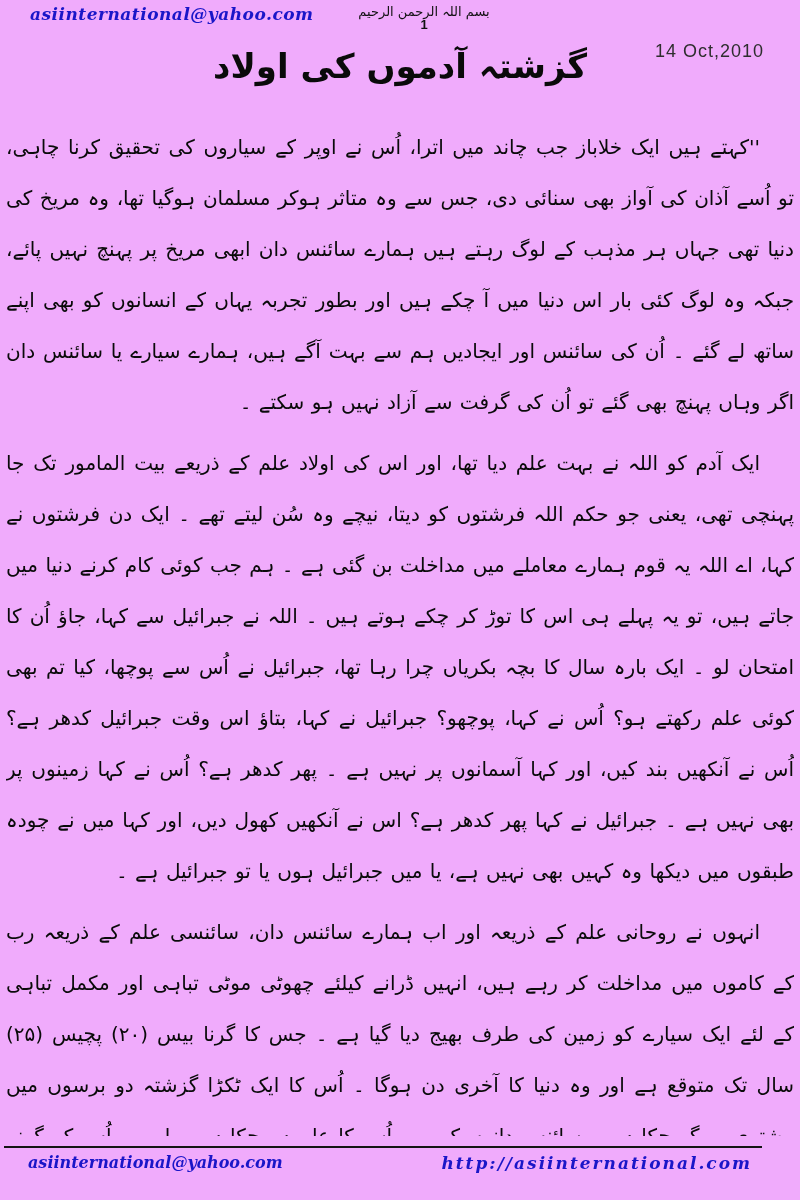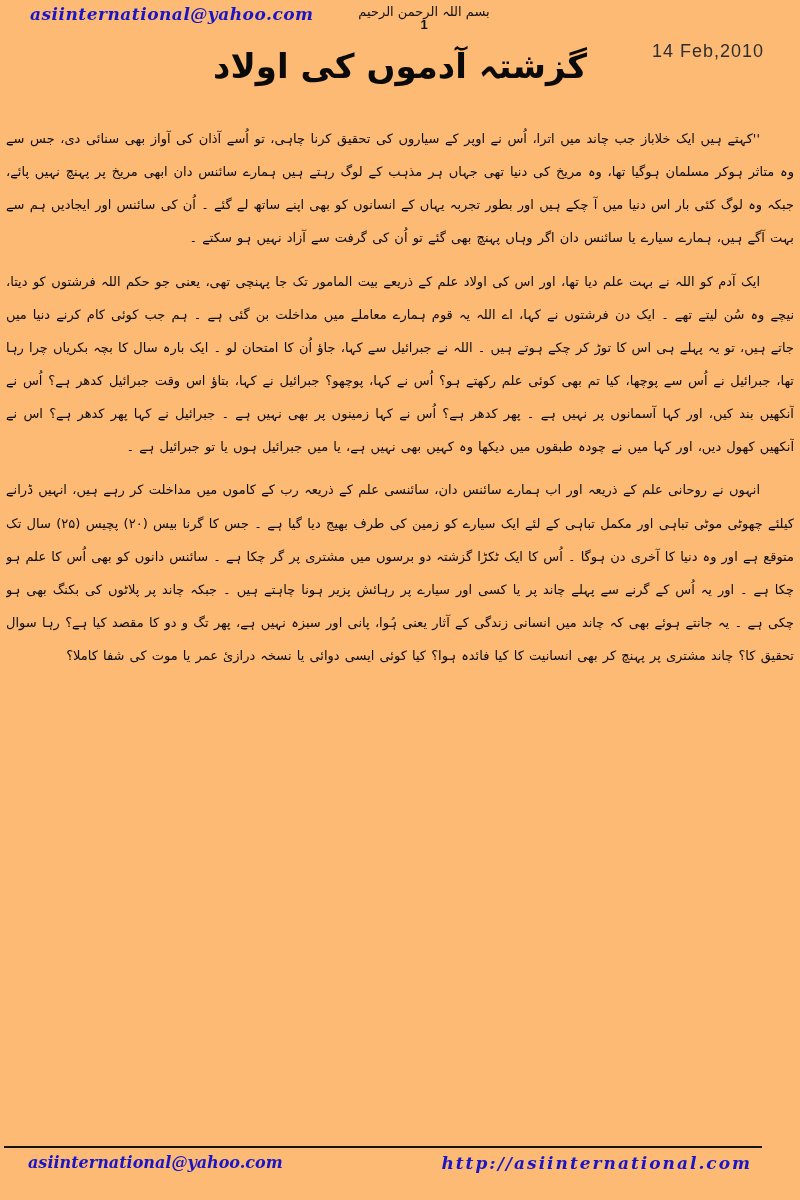--- a/index.html
+++ b/index.html
@@ -2,21 +2,21 @@
 <html lang="ur"><head>
 <meta charset="utf-8">
 <style>
   * { margin: 0; padding: 0; box-sizing: border-box; }
   html, body { background: #e8e8e8; }
   .page {
     position: relative;
     width: 800px;
     height: 1200px;
     margin: 0 auto;
-    background: #fdba74;
+    background: #f0abfc;
     overflow: hidden;
     font-family: "DejaVu Sans", sans-serif;
   }
   
   .email-top {
     position: absolute;
     top: 4px;
     left: 30px;
     font-family: "DejaVu Serif", serif;
     font-style: italic;
@@ -73,21 +73,21 @@
   .body-text {
     position: absolute;
     top: 122px;
     left: 6px;
     right: 6px;
     height: 1014px;
     overflow: hidden;
     direction: rtl;
     text-align: justify;
     font-family: "DejaVu Sans", sans-serif;
-    font-size: 13px;
+    font-size: 20px;
     line-height: 2.55;
     color: #0a0a0a;
     word-spacing: 1px;
   }
   .body-text p {
     text-indent: 34px;
     margin-bottom: 10px;
   }
   .body-text p:last-child { margin-bottom: 0; }
   
@@ -130,21 +130,21 @@
 
 <div class="page">
 
   <a class="email-top">asiinternational@yahoo.com</a>
 
   <div class="bismillah-block">
     <div class="bismillah">بسم اللہ الرحمن الرحیم</div>
     <div class="page-number">1</div>
   </div>
 
-  <div class="doc-date">14 Feb,2010</div>
+  <div class="doc-date">14 Oct,2010</div>
 
   <h1 class="doc-title">گزشتہ آدموں کی اولاد</h1>
 
   <div class="body-text">
     <p>''کہتے ہیں ایک خلاباز جب چاند میں اترا، اُس نے اوپر کے سیاروں کی تحقیق کرنا چاہی، تو اُسے آذان کی آواز بھی سنائی دی، جس سے وہ متاثر ہوکر مسلمان ہوگیا تھا، وہ مریخ کی دنیا تھی جہاں ہر مذہب کے لوگ رہتے ہیں ہمارے سائنس دان ابھی مریخ پر پہنچ نہیں پائے، جبکہ وہ لوگ کئی بار اس دنیا میں آ چکے ہیں اور بطور تجربہ یہاں کے انسانوں کو بھی اپنے ساتھ لے گئے ۔ اُن کی سائنس اور ایجادیں ہم سے بہت آگے ہیں، ہمارے سیارے یا سائنس دان اگر وہاں پہنچ بھی گئے تو اُن کی گرفت سے آزاد نہیں ہو سکتے ۔</p>
     <p>ایک آدم کو اللہ نے بہت علم دیا تھا، اور اس کی اولاد علم کے ذریعے بیت المامور تک جا پہنچی تھی، یعنی جو حکم اللہ فرشتوں کو دیتا، نیچے وہ سُن لیتے تھے ۔ ایک دن فرشتوں نے کہا، اے اللہ یہ قوم ہمارے معاملے میں مداخلت بن گئی ہے ۔ ہم جب کوئی کام کرنے دنیا میں جاتے ہیں، تو یہ پہلے ہی اس کا توڑ کر چکے ہوتے ہیں ۔ اللہ نے جبرائیل سے کہا، جاؤ اُن کا امتحان لو ۔ ایک بارہ سال کا بچہ بکریاں چرا رہا تھا، جبرائیل نے اُس سے پوچھا، کیا تم بھی کوئی علم رکھتے ہو؟ اُس نے کہا، پوچھو؟ جبرائیل نے کہا، بتاؤ اس وقت جبرائیل کدھر ہے؟ اُس نے آنکھیں بند کیں، اور کہا آسمانوں پر نہیں ہے ۔ پھر کدھر ہے؟ اُس نے کہا زمینوں پر بھی نہیں ہے ۔ جبرائیل نے کہا پھر کدھر ہے؟ اس نے آنکھیں کھول دیں، اور کہا میں نے چودہ طبقوں میں دیکھا وہ کہیں بھی نہیں ہے، یا میں جبرائیل ہوں یا تو جبرائیل ہے ۔</p>
     <p>انہوں نے روحانی علم کے ذریعہ اور اب ہمارے سائنس دان، سائنسی علم کے ذریعہ رب کے کاموں میں مداخلت کر رہے ہیں، انہیں ڈرانے کیلئے چھوٹی موٹی تباہی اور مکمل تباہی کے لئے ایک سیارے کو زمین کی طرف بھیج دیا گیا ہے ۔ جس کا گرنا بیس (۲۰) پچیس (۲۵) سال تک متوقع ہے اور وہ دنیا کا آخری دن ہوگا ۔ اُس کا ایک ٹکڑا گزشتہ دو برسوں میں مشتری پر گر چکا ہے ۔ سائنس دانوں کو بھی اُس کا علم ہو چکا ہے ۔ اور یہ اُس کے گرنے سے پہلے چاند پر یا کسی اور سیارے پر رہائش پزیر ہونا چاہتے ہیں ۔ جبکہ چاند پر پلاٹوں کی بکنگ بھی ہو چکی ہے ۔ یہ جانتے ہوئے بھی کہ چاند میں انسانی زندگی کے آثار یعنی ہُوا، پانی اور سبزہ نہیں ہے، پھر تگ و دو کا مقصد کیا ہے؟ رہا سوال تحقیق کا؟ چاند مشتری پر پہنچ کر بھی انسانیت کا کیا فائدہ ہوا؟ کیا کوئی ایسی دوائی یا نسخہ درازیٔ عمر یا موت کی شفا کاملا؟</p>
 
   </div>
 

